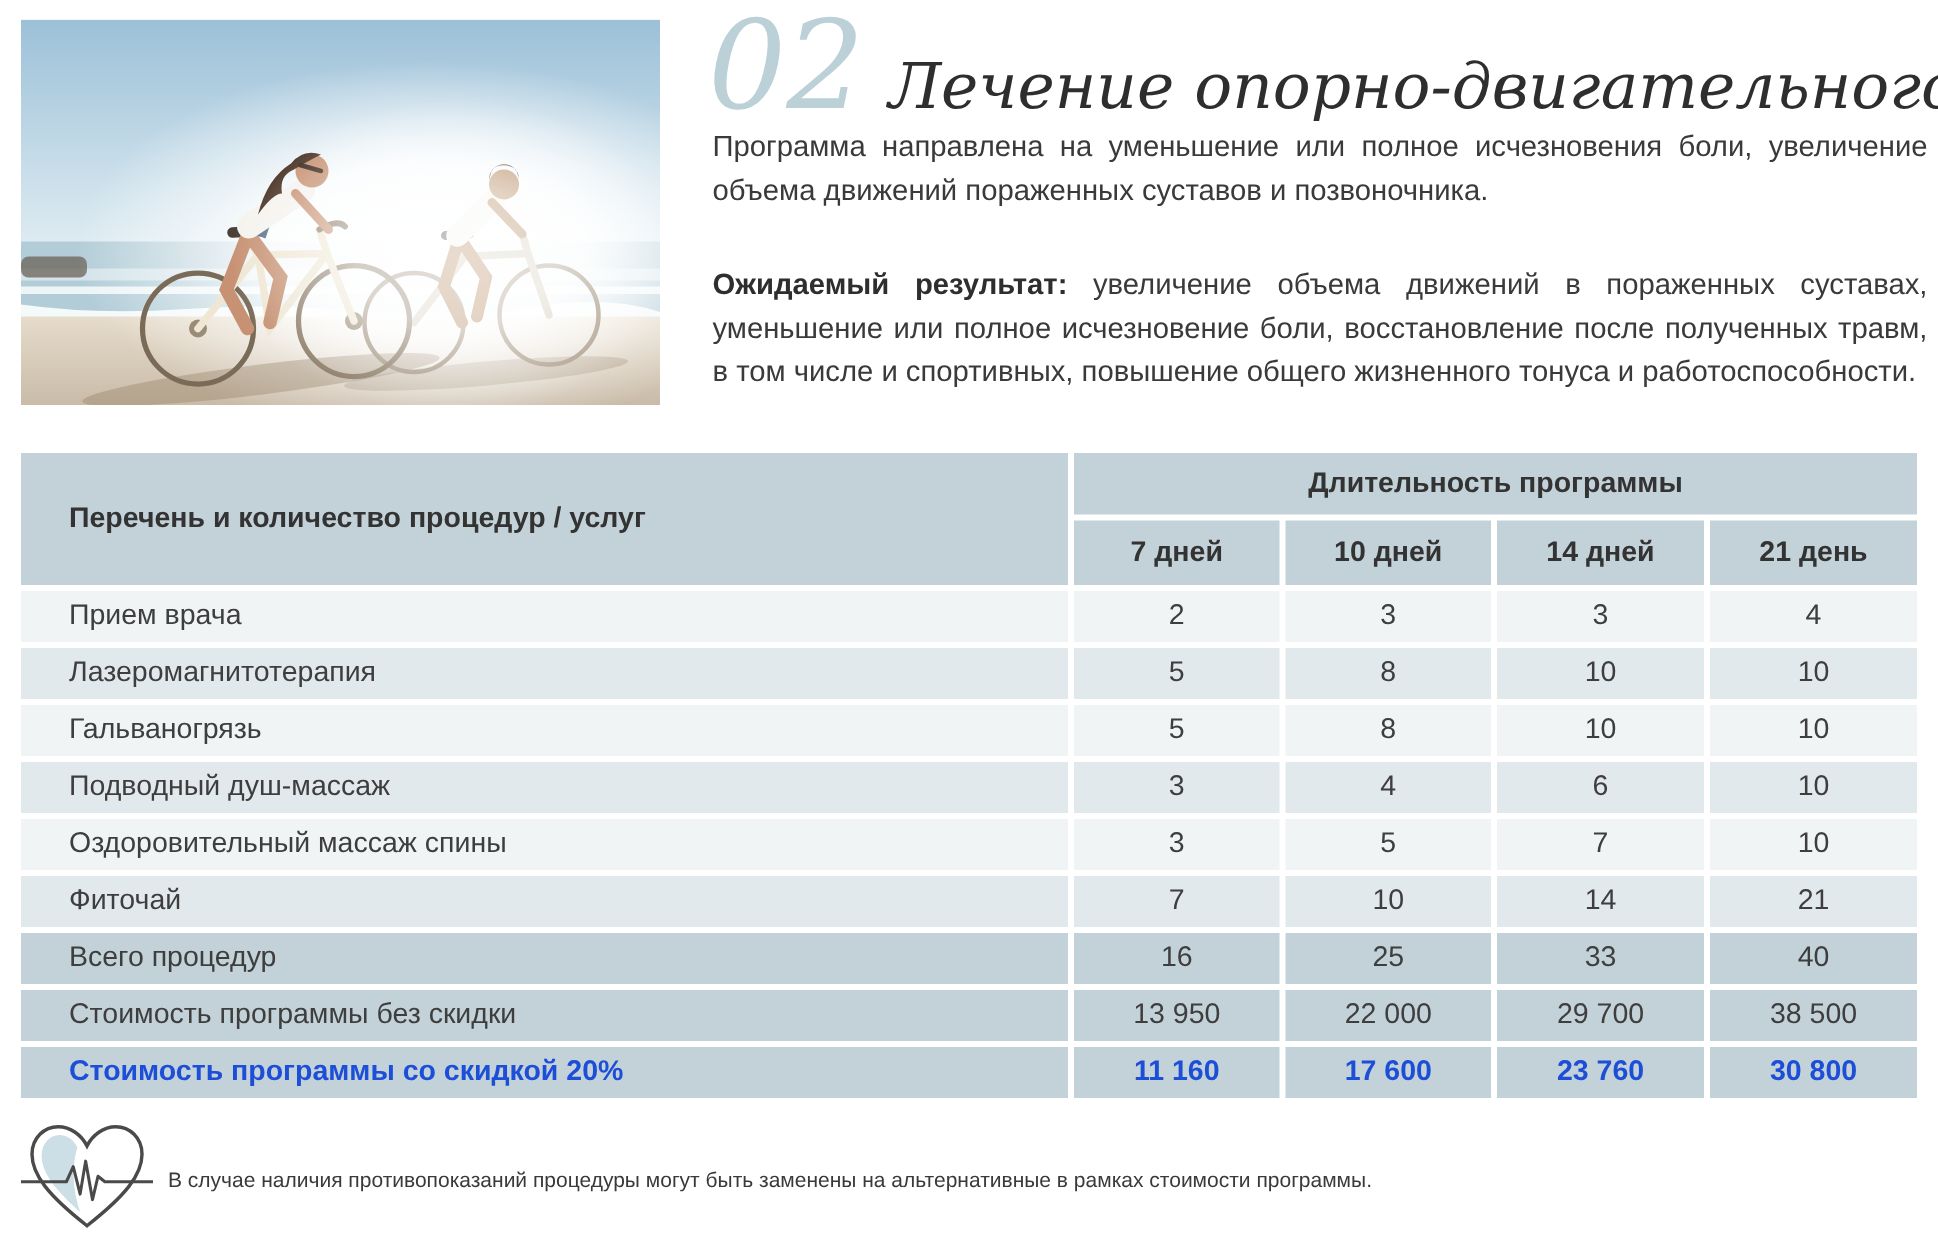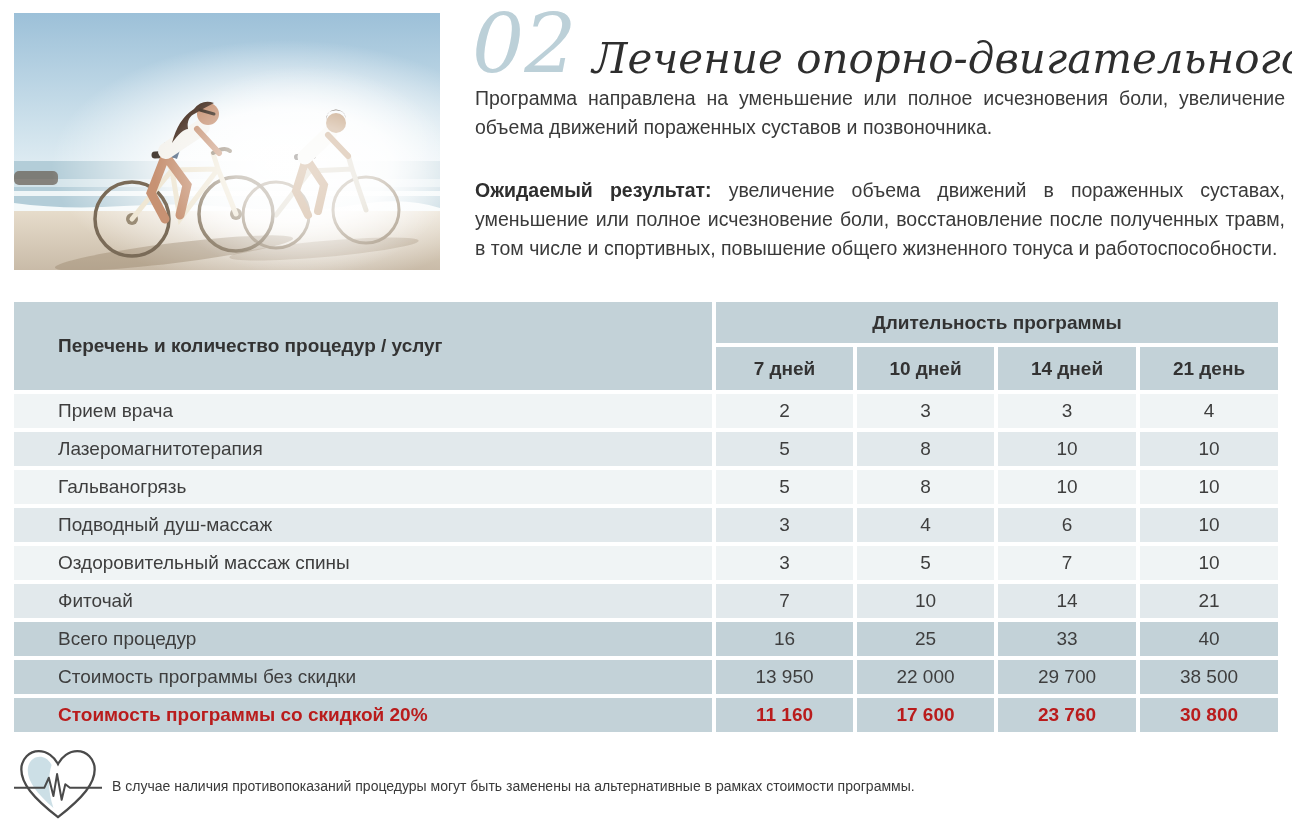--- a/index.html
+++ b/index.html
@@ -66,28 +66,28 @@
     gap: 4px;
     background: #ffffff;
   }
   .cell {
     display: flex;
     align-items: center;
     font-size: 19px;
     color: #3e3e3e;
   }
   .cell.center { justify-content: center; }
-  .cell.name { padding-left: 44px; }
+  .cell.name { padding-left: 32px; }
   .hdr { background: #c3d2d8; font-weight: bold; color: #333; }
   .name-hdr { grid-row: 1 / 3; grid-column: 1; }
   .group-hdr { grid-column: 2 / 6; }
   .rA { background: #f0f4f5; }
   .rB { background: #e2e9ec; }
   .rD { background: #c3d2d8; }
-  .bold { font-weight: bold; color: #b91c1c; }
+  .bold { font-weight: bold; color: #1d4ed8; }
 
   
   .note {
     position: absolute;
     left: 14px; top: 746px;
     width: 1264px; height: 80px;
     display: flex;
     align-items: center;
     gap: 10px;
   }

